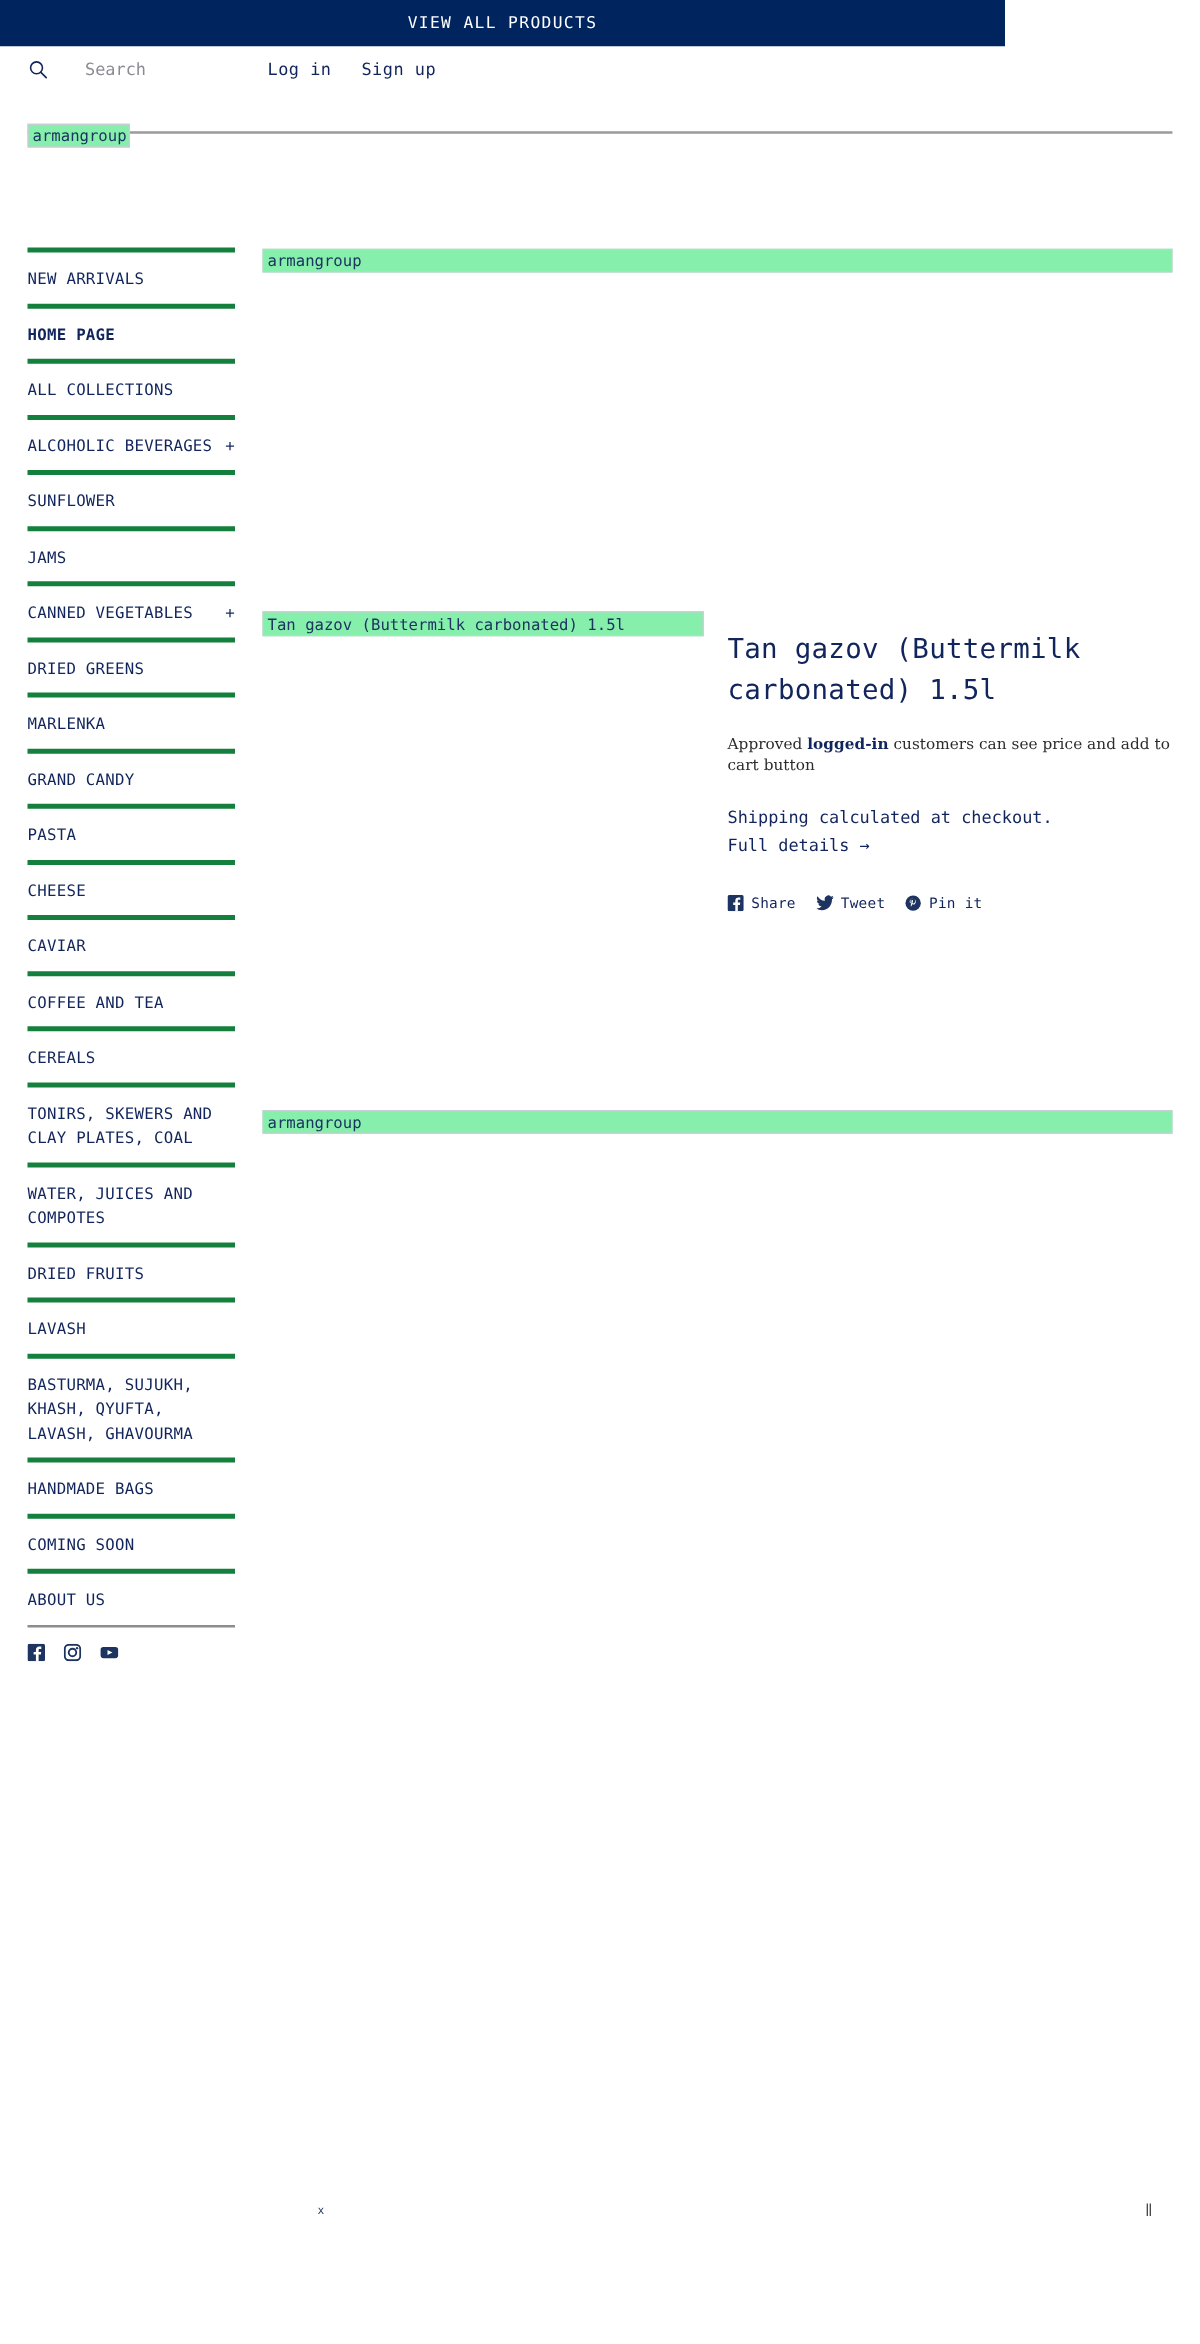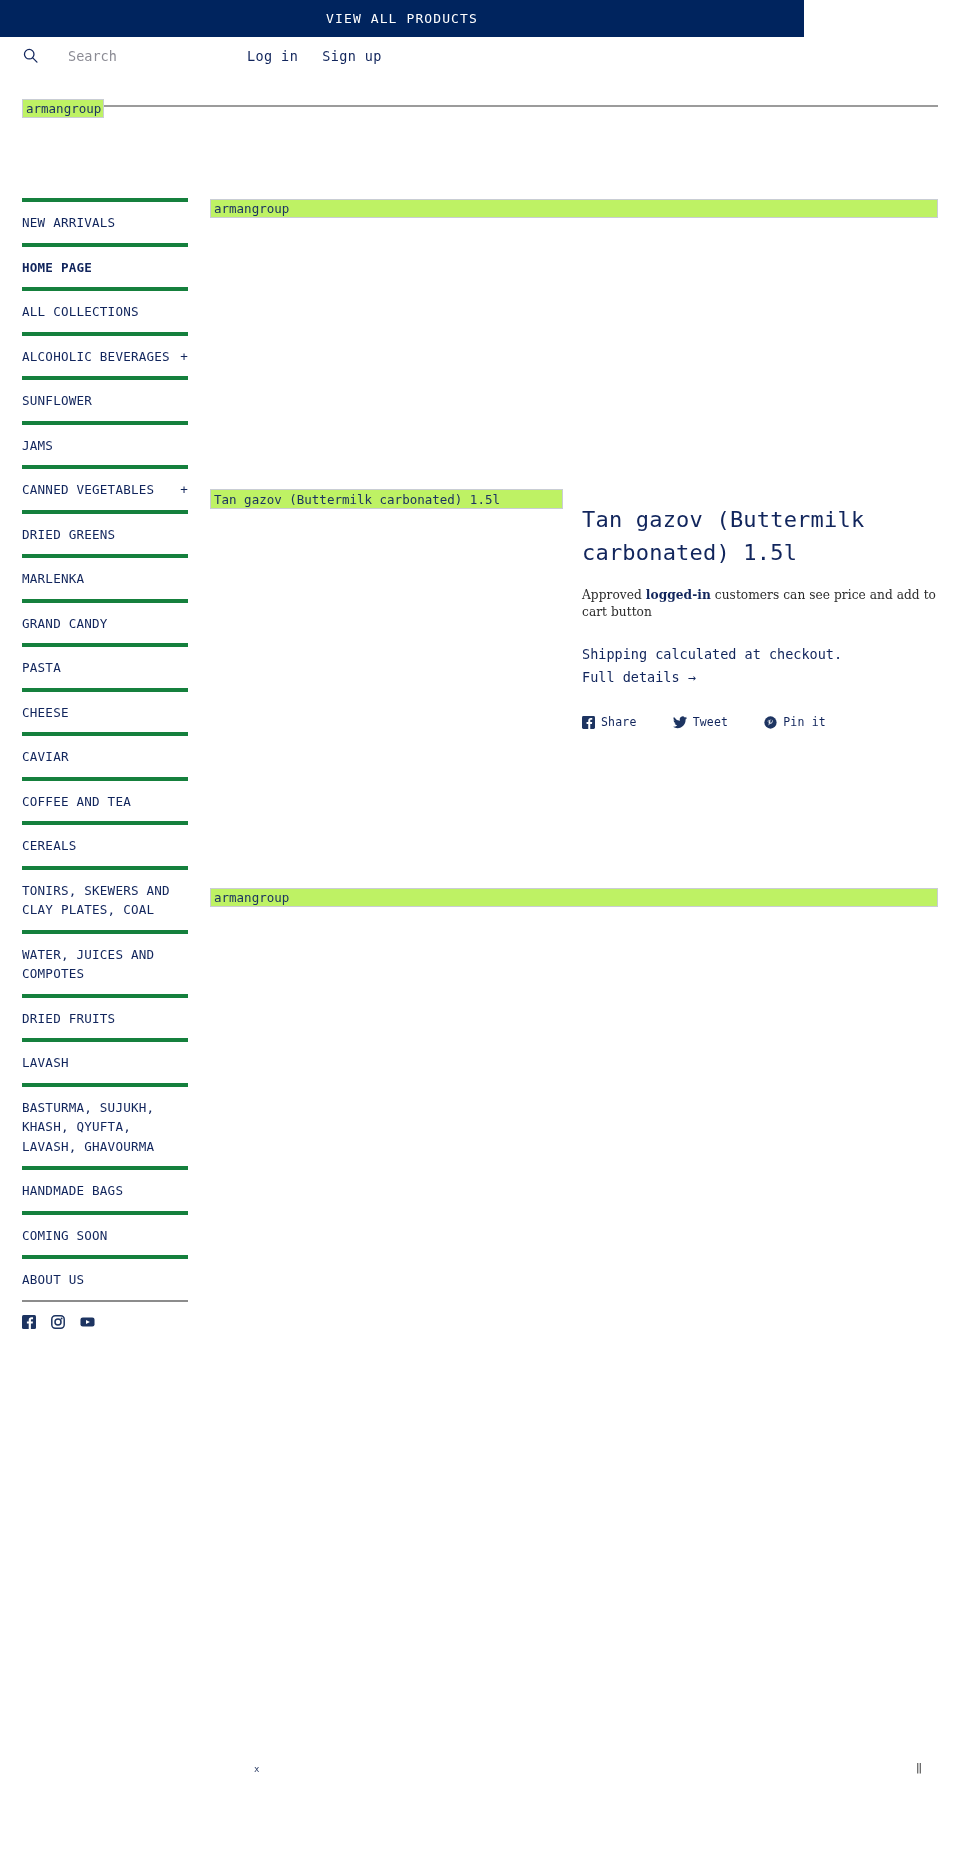--- a/index.html
+++ b/index.html
@@ -66,41 +66,40 @@
   }
   .search-input::placeholder {
     color: #8b8b94;
     opacity: 1;
   }
   .account-links {
     position: absolute;
     left: 214px; top: 11px;
     display: flex;
     gap: 24px;
-    margin-left: 33px;
   }
   .account-link {
     color: #11255c;
     font-family: "DejaVu Sans Mono", "Liberation Mono", monospace;
     font-size: 13.5px;
     text-decoration: none;
     letter-spacing: 0.4px;
   }
   .header-rule {
     position: absolute;
     left: 22px; top: 68px;
     width: 916px;
     height: 2px;
     background: #9b9b9b;
   }
 
   
   .broken-img {
     border: 1px solid #c9cdd4;
-    background: #bef264;
+    background: #86efac;
     box-sizing: border-box;
     font-family: "DejaVu Sans Mono", "Liberation Mono", monospace;
     font-size: 12.5px;
     color: #1d3461;
     display: flex;
     align-items: center;
     padding-left: 3px;
     overflow: hidden;
     white-space: nowrap;
   }
@@ -208,21 +207,21 @@
   .full-details {
     color: #11255c;
     text-decoration: none;
     display: inline-block;
   }
 
   .share-row {
     margin-top: 26px;
     display: flex;
     align-items: center;
-    gap: 36px;
+    gap: 16px;
   }
   .share-btn {
     display: flex;
     align-items: center;
     gap: 6px;
     text-decoration: none;
     color: #11255c;
     font-family: "DejaVu Sans Mono", "Liberation Mono", monospace;
     font-size: 11.5px;
     letter-spacing: 0.2px;

